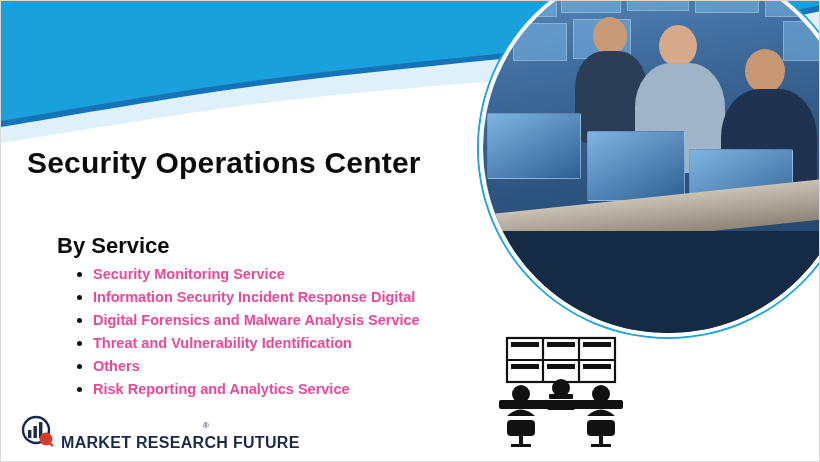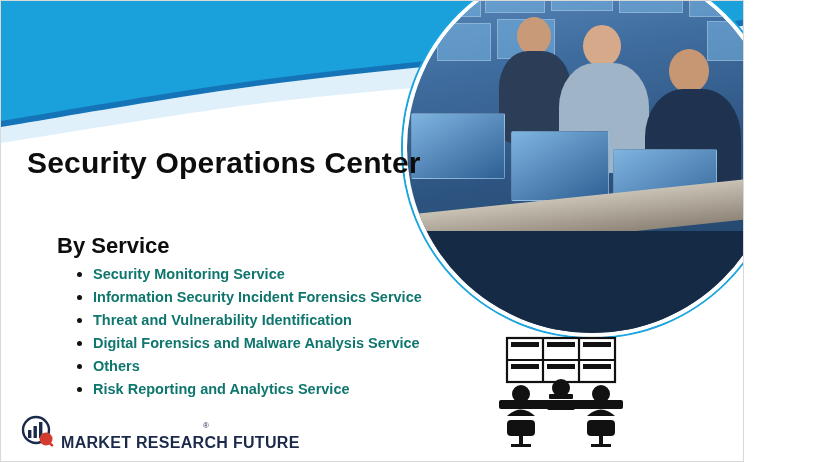--- a/index.html
+++ b/index.html
@@ -8,21 +8,21 @@
   }
   body {
     width: 820px;
     height: 462px;
     font-family: "Liberation Sans", sans-serif;
     background: #ffffff;
     overflow: hidden;
   }
   #slide {
     position: relative;
-    width: 744px;
+    width: 820px;
     height: 462px;
     background: #ffffff;
     overflow: hidden;
     box-sizing: border-box;
     border: 1px solid #d9d9d9;
   }
   
   .wave-layer {
     position: absolute;
     left: 0;
@@ -94,21 +94,21 @@
     left: 58px;
     top: 262px;
     margin: 0;
     padding: 0 0 0 18px;
     list-style: none;
   }
   .bullets li {
     position: relative;
     font-size: 14.5px;
     font-weight: bold;
-    color: #0f766e;
+    color: #ec4899;
     line-height: 23px;
     padding-left: 16px;
     white-space: nowrap;
   }
   .bullets li::before {
     content: "";
     position: absolute;
     left: 0;
     top: 9px;
     width: 5px;
@@ -189,23 +189,23 @@
       <div class="ph ph-desk" style="left:-10px; top:232px; width:400px; height:40px; transform:rotate(-6deg);"></div>
       <div class="ph" style="left:-10px; top:268px; width:400px; height:120px; background:#152a45;"></div>
     </div>
   </div>
 
   <div class="main-title">Security Operations Center</div>
   <div class="sub-title">By Service</div>
 
   <ul class="bullets">
     <li>Security Monitoring Service</li>
-    <li>Information Security Incident Forensics Service</li>
+    <li>Information Security Incident Response Digital</li>
+    <li>Digital Forensics and Malware Analysis Service</li>
     <li>Threat and Vulnerability Identification</li>
-    <li>Digital Forensics and Malware Analysis Service</li>
     <li>Others</li>
     <li>Risk Reporting and Analytics Service</li>
   </ul>
 
   <svg class="icon-illustration" viewBox="0 0 145 112">
     <g fill="none" stroke="#111111" stroke-width="2.2">
 
       <rect x="18" y="2" width="108" height="44"></rect>
       <line x1="18" y1="24" x2="126" y2="24"></line>
       <line x1="54" y1="2" x2="54" y2="46"></line>

